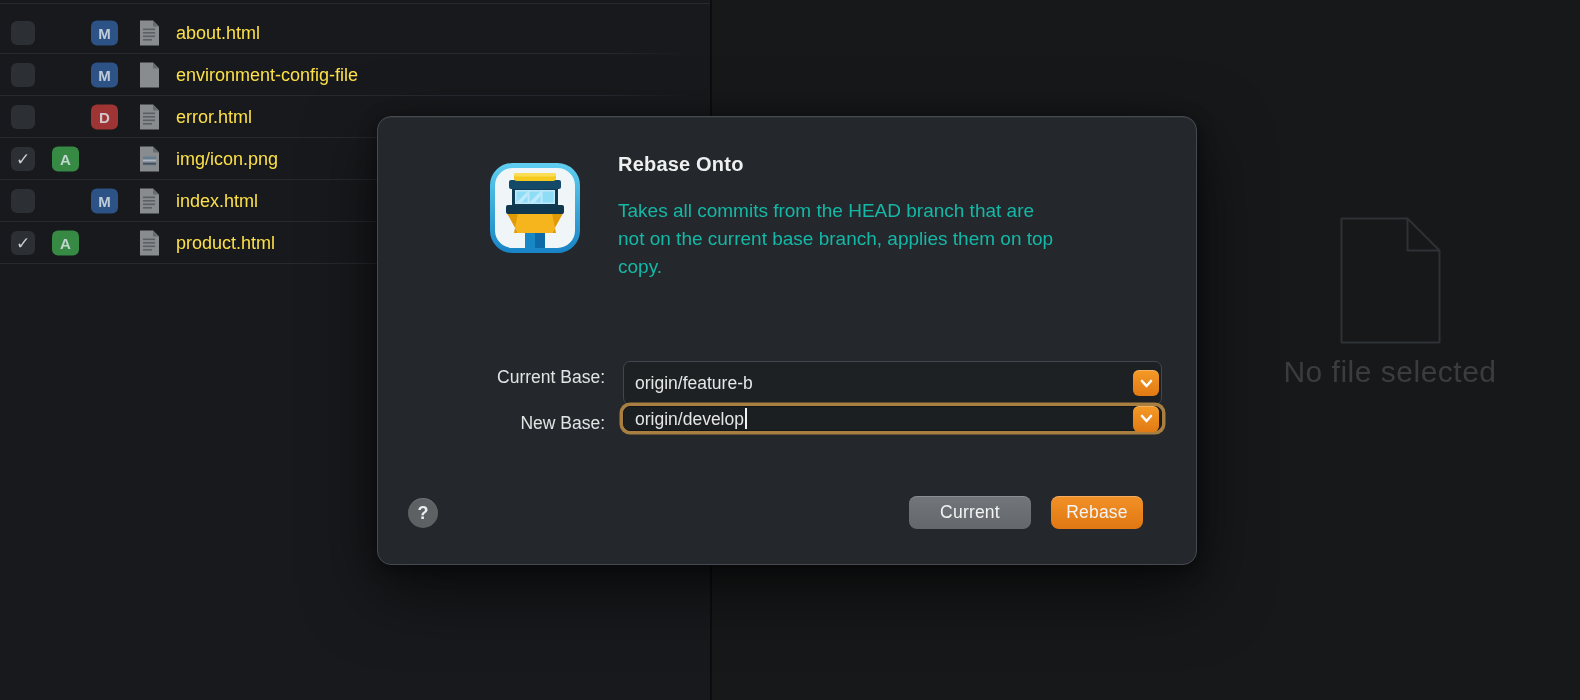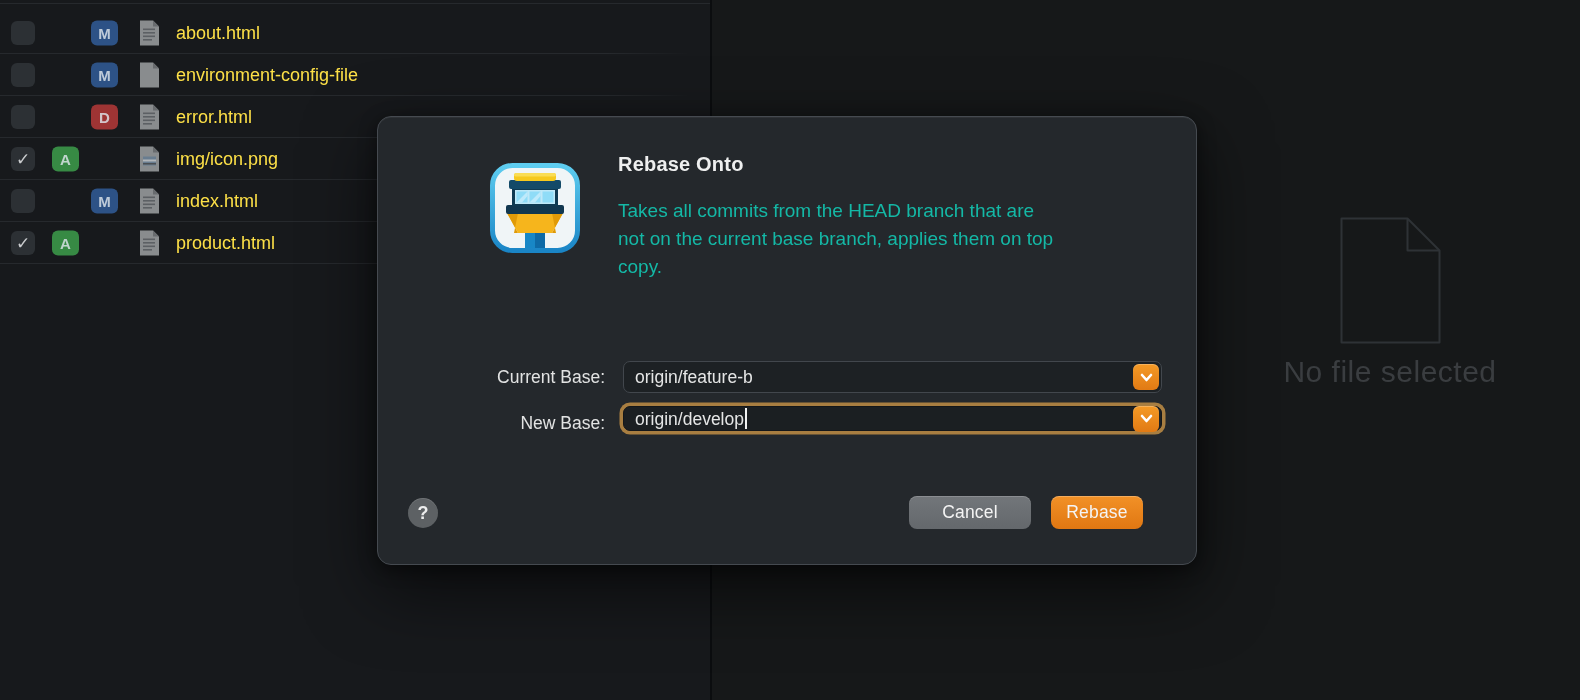--- a/index.html
+++ b/index.html
@@ -83,21 +83,21 @@
     position: absolute; left: 0; width: 227px; text-align: right;
     font-size: 17.5px; color: #e2e3e3;
   }
   .label-current { top: 250px; }
   .label-new { top: 296px; }
 
   .combo {
     position: absolute; left: 245px; width: 539px;
     background: #1d2124; border: 1px solid #42474d; border-radius: 7px;
   }
-  .combo-current { top: 244px; height: 32px; }
+  .combo-current { top: 244px; height: 44px; }
   .combo-new {
     top: 289px; height: 25px;
     background: #1b1f22; border-color: #14171a; border-radius: 7px;
     box-shadow: 0 0 0 3.5px #a87e41;
   }
   .combo-value {
     position: absolute; left: 11px; top: 50%; transform: translateY(-50%);
     font-size: 17.5px; color: #e5e6e6; white-space: nowrap;
   }
   .text-caret {
@@ -292,16 +292,16 @@
   <div class="combo combo-new">
     <span class="combo-value"><span>origin/develop</span><span class="text-caret"></span></span>
     <span class="combo-button">
       <svg width="13" height="9" viewBox="0 0 13 9">
           <polyline points="2,2 6.5,7 11,2" fill="none" stroke="#ffffff" stroke-width="2.6" stroke-linecap="round" stroke-linejoin="round"></polyline>
         </svg>
     </span>
   </div>
 
   <div class="help-button">?</div>
-  <div class="btn btn-cancel">Cancel</div>
+  <div class="btn btn-cancel">Current</div>
   <div class="btn btn-confirm">Rebase</div>
 
 </div>
 
 </body></html>

